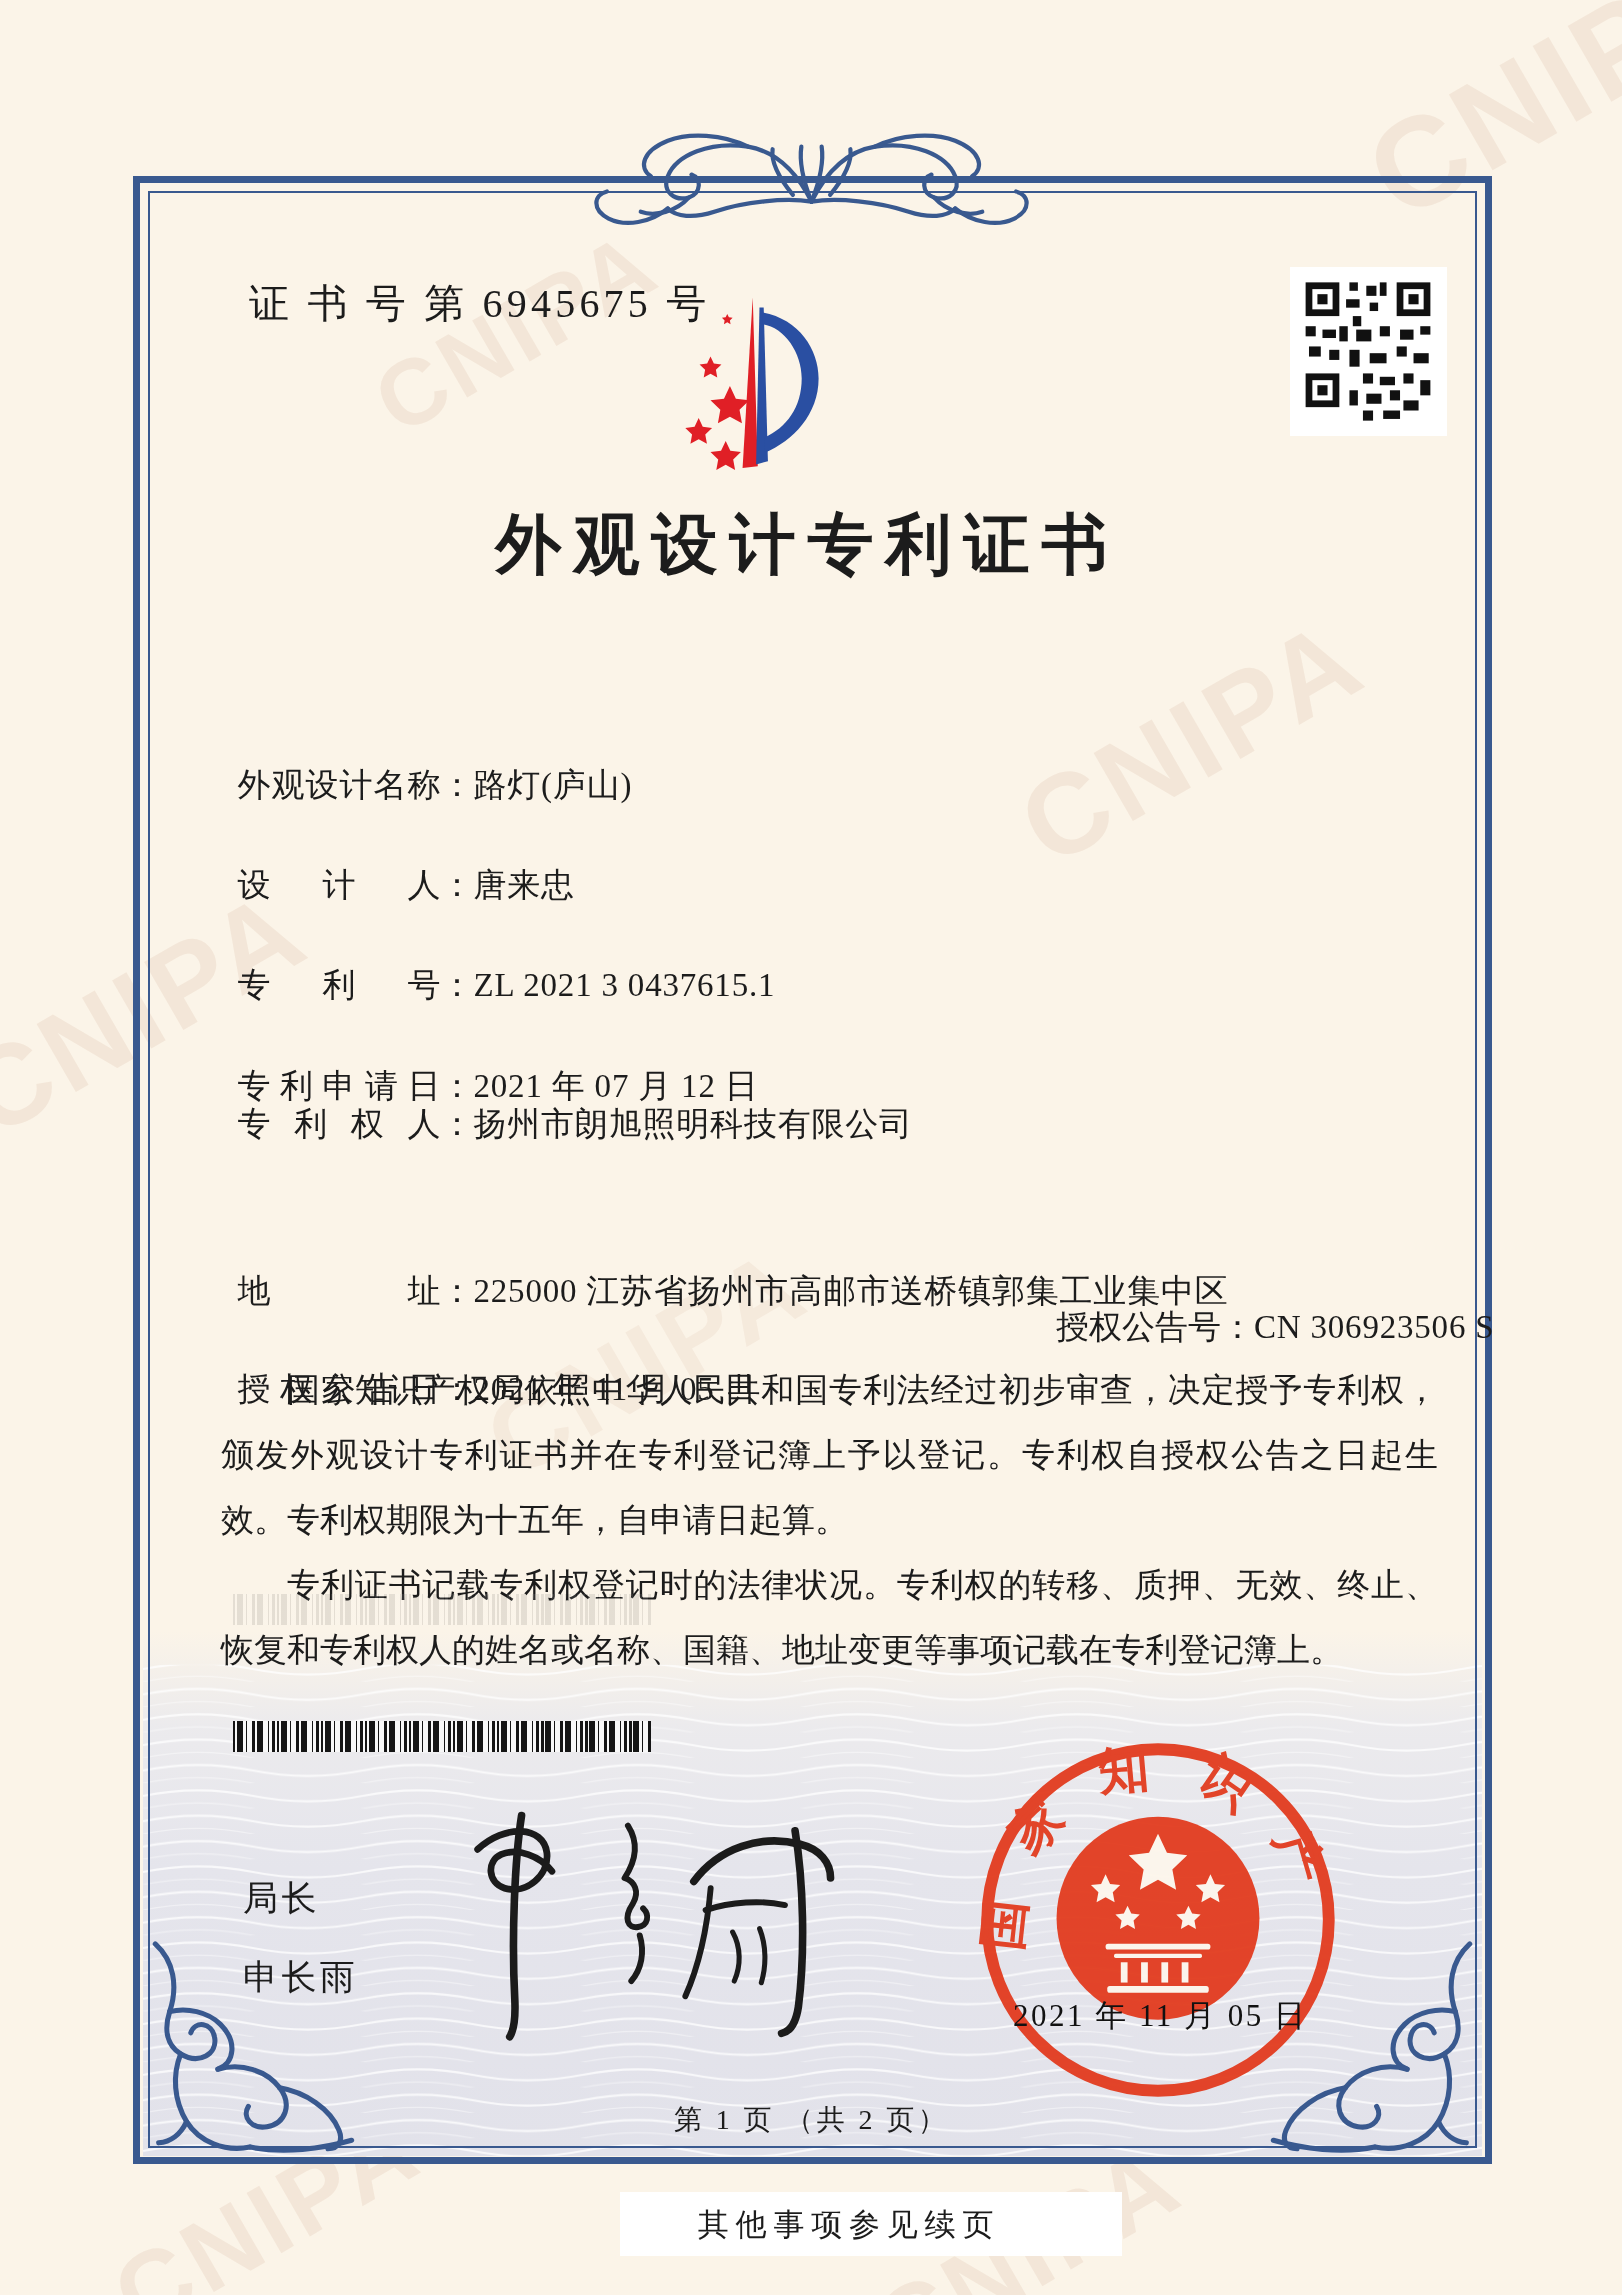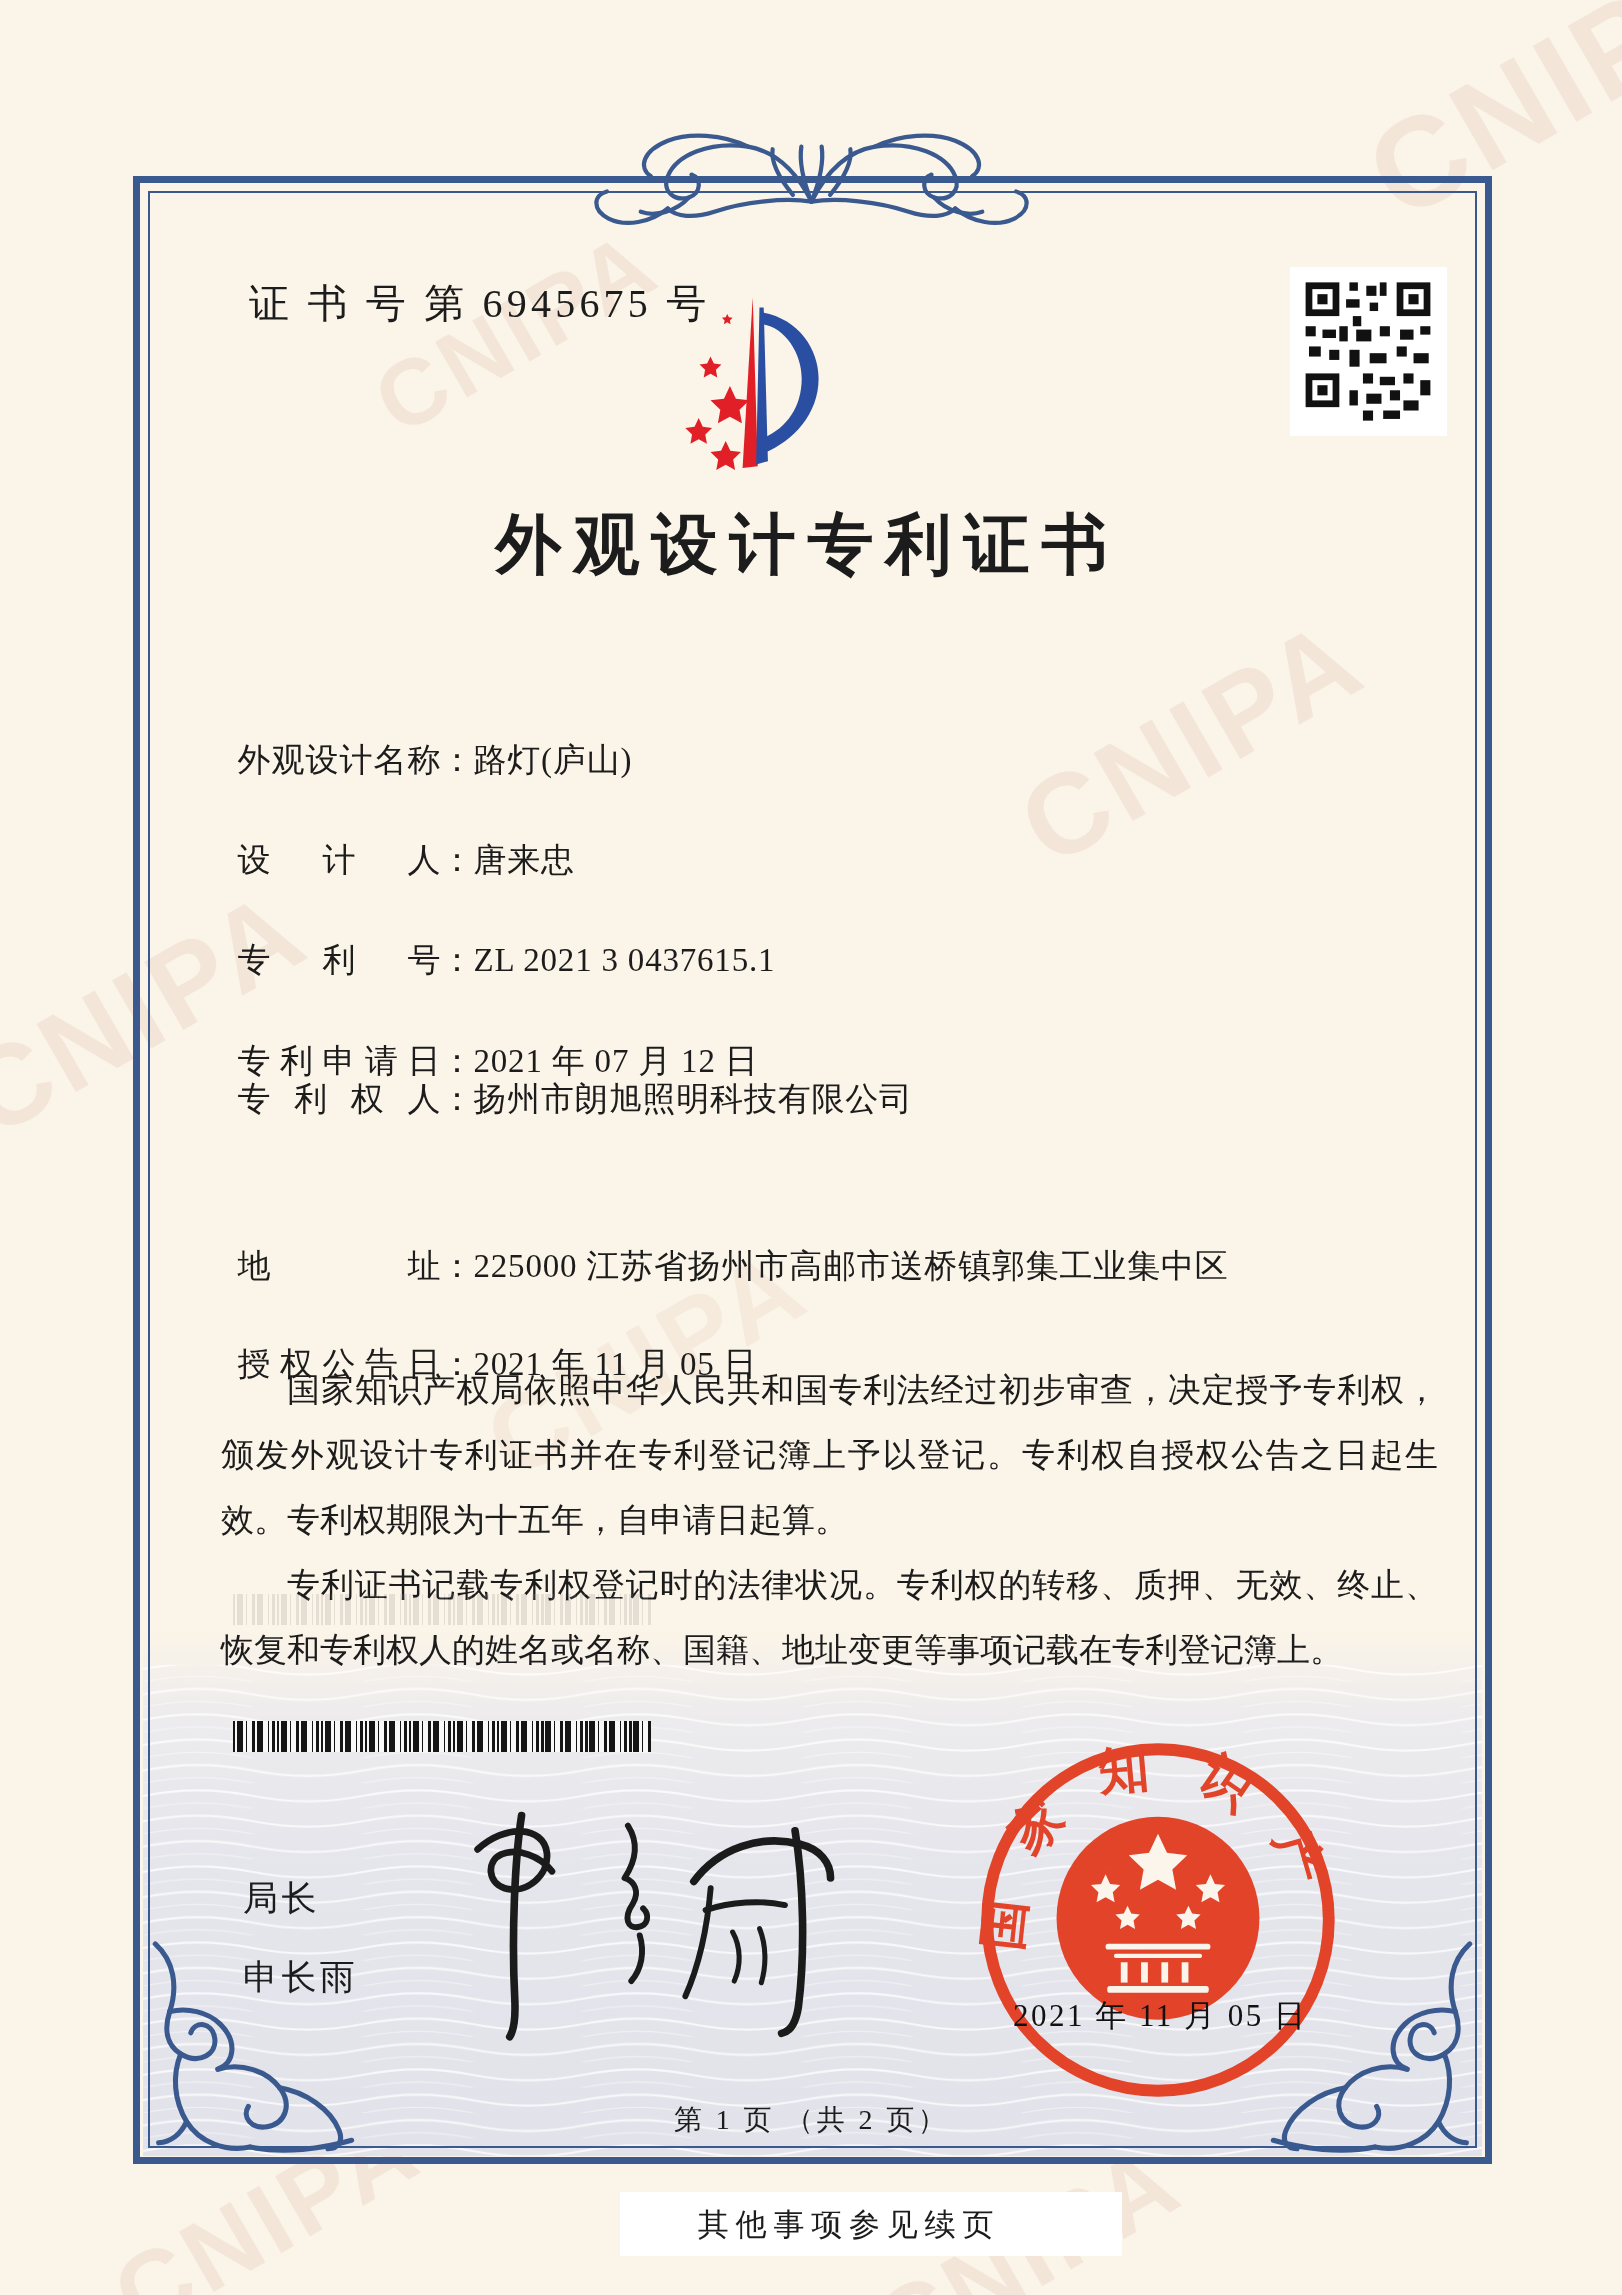--- a/index.html
+++ b/index.html
@@ -36,21 +36,21 @@
   .logo{left:668px;top:272px;width:161px;height:201px;}
   .qr-card{left:1290px;top:267px;width:157px;height:169px;background:#ffffff;}
   .qr{left:1302px;top:279px;width:132px;height:145px;}
   .title{
     left:0;top:500px;width:1615px;text-align:center;
     font-size:66px;font-weight:bold;letter-spacing:12px;
   }
 
   
   .field{position:absolute;left:221px;font-size:33px;white-space:pre;}
-  .flabel{display:inline-block;width:203px;text-align:justify;text-align-last:justify;vertical-align:bottom;}
+  .flabel{display:inline-block;width:203px;text-align:justify;text-align-last:justify;vertical-align:bottom;margin-top:25px;}
   .fcolon{display:inline-block;}
   .fvalue{letter-spacing:0.8px;}
   .grant2{position:absolute;left:835px;top:0;font-size:33px;white-space:pre;}
 
   
   .body-text{
     left:221px;top:1358px;width:1217px;font-size:33px;line-height:65px;
     text-align:justify;
   }
   .body-text p{margin:0;text-indent:66px;}
@@ -229,20 +229,21 @@
   <span class="flabel">专利申请日</span><span class="fcolon">：</span><span class="fvalue">2021 年 07 月 12 日</span>
 </div>
 <div class="field" style="top:1040px;">
   <span class="flabel">专利权人</span><span class="fcolon">：</span><span class="fvalue">扬州市朗旭照明科技有限公司</span>
 </div>
 <div class="field" style="top:1207px;">
   <span class="flabel">地址</span><span class="fcolon">：</span><span class="fvalue">225000 江苏省扬州市高邮市送桥镇郭集工业集中区</span>
 </div>
 <div class="field" style="top:1305px;width:1226px;">
   <span class="flabel">授权公告日</span><span class="fcolon">：</span><span class="fvalue">2021 年 11 月 05 日</span>
+  <span class="grant2"><span>授权公告号</span><span>：</span><span class="fvalue">CN 306923506 S</span></span>
 </div>
 
 <div class="abs body-text">
   <p>国家知识产权局依照中华人民共和国专利法经过初步审查，决定授予专利权，颁发外观设计专利证书并在专利登记簿上予以登记。专利权自授权公告之日起生效。专利权期限为十五年，自申请日起算。</p>
   <p>专利证书记载专利权登记时的法律状况。专利权的转移、质押、无效、终止、恢复和专利权人的姓名或名称、国籍、地址变更等事项记载在专利登记簿上。</p>
 </div>
 
 <div class="abs barcode barcode-ghost"></div>
 <div class="abs barcode"></div>
 

